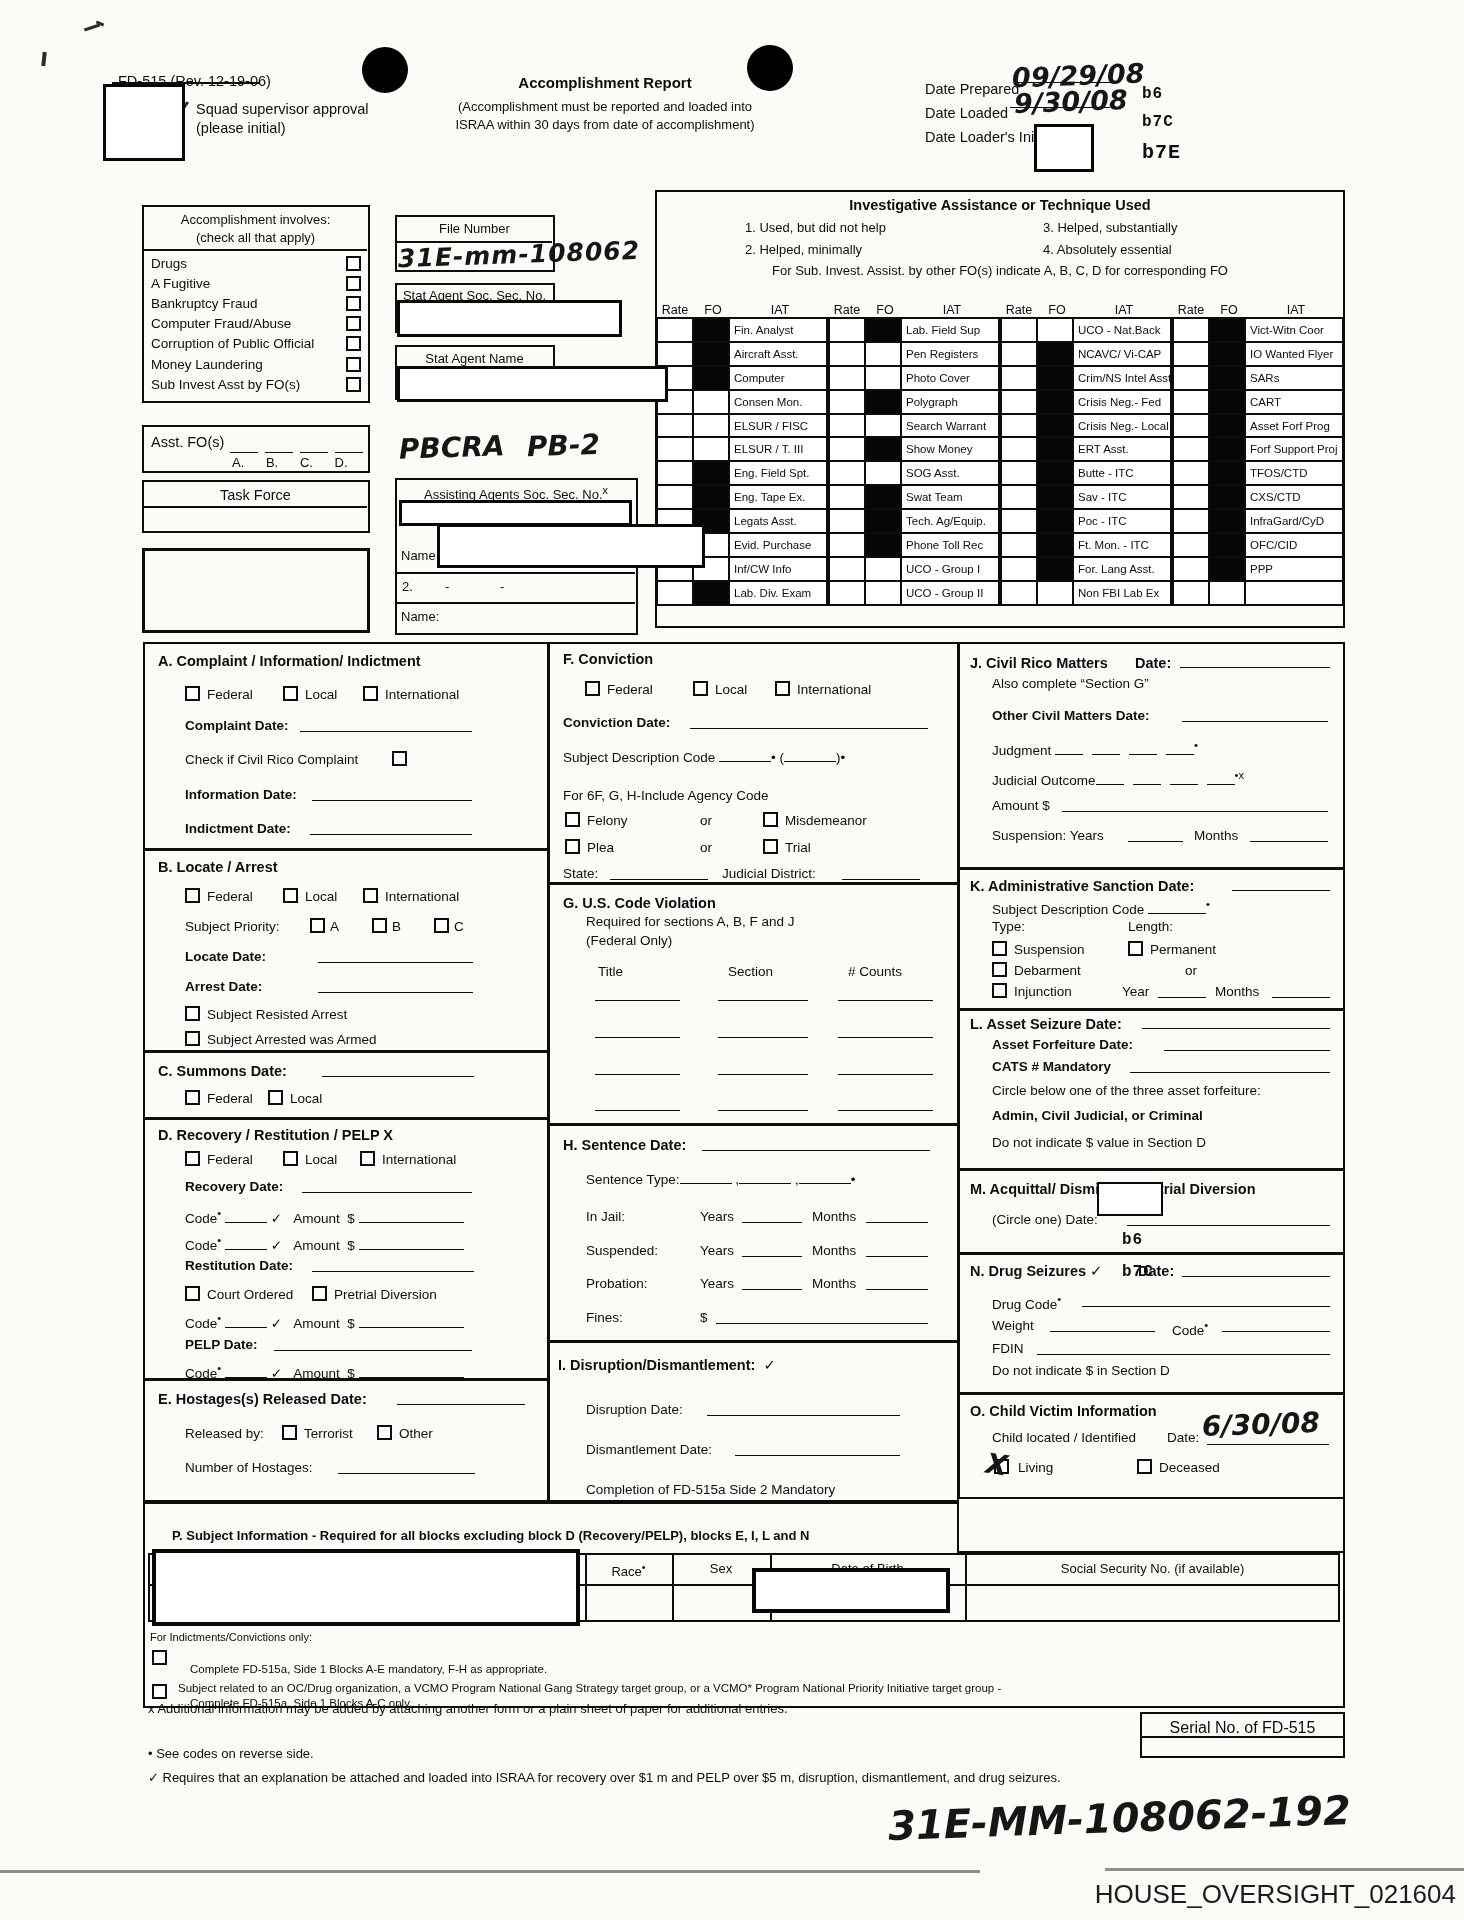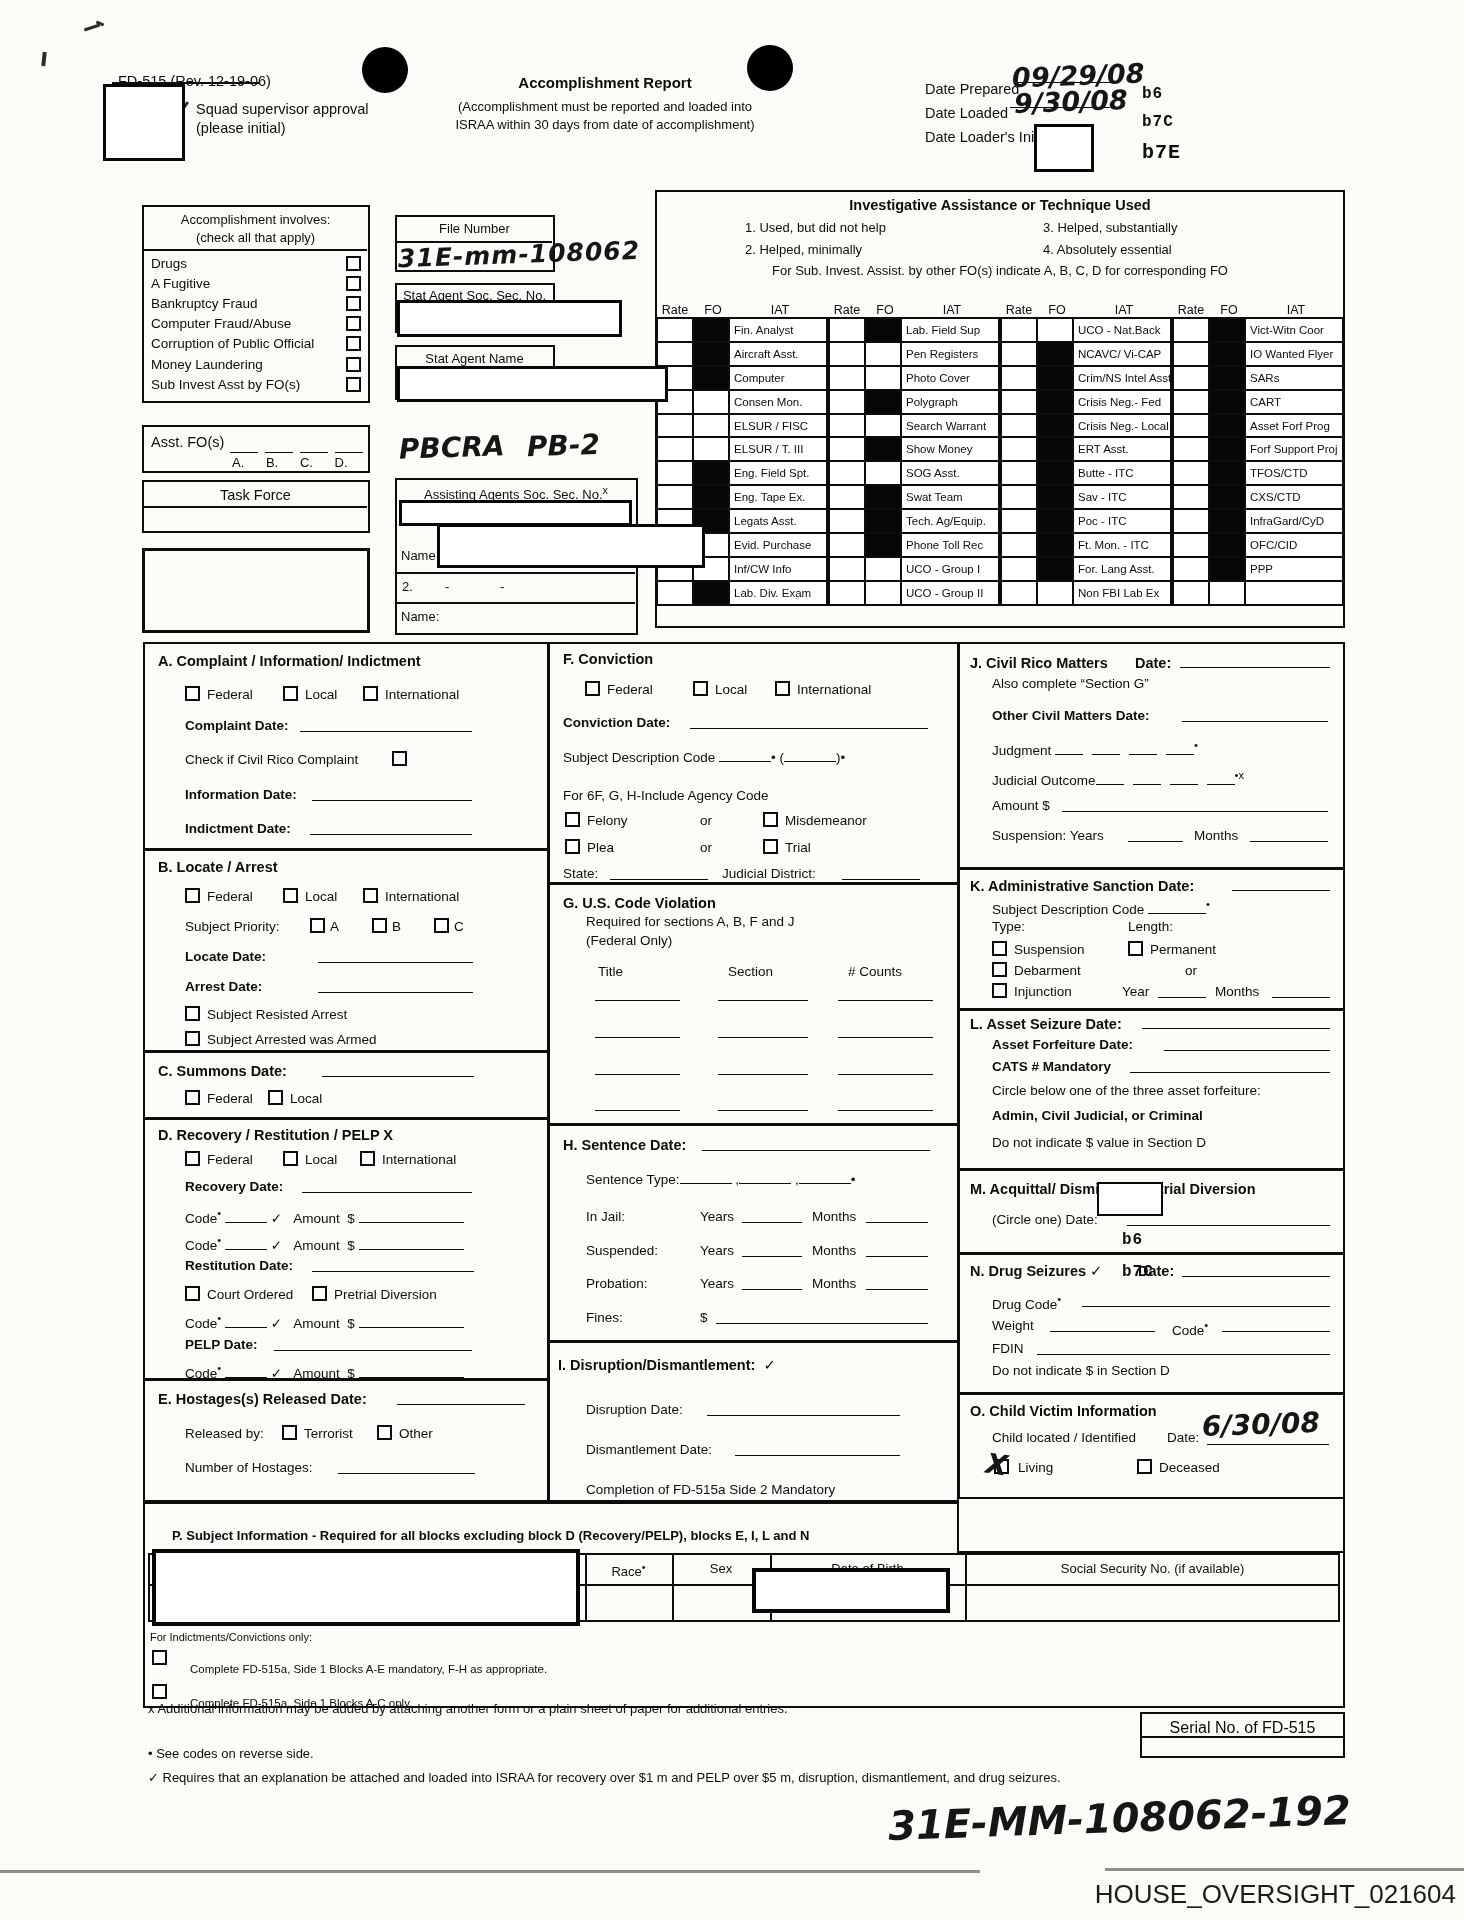--- a/index.html
+++ b/index.html
@@ -688,20 +688,21 @@
   <div class="t s13 c" style="left:585px;top:1561px;width:87px;z-index:4"><span>Race</span><sup>•</sup></div>
   <div class="t s13 c" style="left:672px;top:1561px;width:98px;z-index:4">Sex</div>
   <div class="t s13 c" style="left:770px;top:1561px;width:195px;z-index:4">Date of Birth</div>
   <div class="t s13 c" style="left:965px;top:1561px;width:375px;z-index:4">Social Security No. (if available)</div>
   <div class="redact" style="left:152px;top:1549px;width:428px;height:77px;border-width:4px"></div>
   <div class="redact" style="left:752px;top:1568px;width:198px;height:45px;border-width:4px"></div>
   <div class="t" style="left:150px;top:1631px;font-size:11px">For Indictments/Convictions only:</div>
   <span class="cba" style="left:152px;top:1650px"></span>
   <div class="t" style="left:190px;top:1662px;font-size:11.5px">Complete FD-515a, Side 1 Blocks A-E mandatory, F-H as appropriate.</div>
   <span class="cba" style="left:152px;top:1684px"></span>
+  <div class="t" style="left:178px;top:1681px;font-size:11.5px">Subject related to an OC/Drug organization, a VCMO Program National Gang Strategy target group, or a VCMO* Program National Priority Initiative target group -</div>
   <div class="t" style="left:190px;top:1696px;font-size:11.5px">Complete FD-515a, Side 1 Blocks A-C only.</div>
 
   <div class="box" style="left:1140px;top:1712px;width:205px;height:46px;border-width:2px">
     <div class="t s12 c" style="left:0;top:4px;width:201px">Serial No. of FD-515</div>
     <div class="hline" style="left:0;top:22px;width:201px;height:2px"></div>
   </div>
   <div class="t s13" style="left:148px;top:1701px">x Additional information may be added by attaching another form or a plain sheet of paper for additional entries.</div>
   <div class="t s13" style="left:148px;top:1746px">• See codes on reverse side.</div>
   <div class="t s13" style="left:148px;top:1770px">✓ Requires that an explanation be attached and loaded into ISRAA for recovery over $1 m and PELP over $5 m, disruption, dismantlement, and drug seizures.</div>
   <div class="hw" style="left:888px;top:1795px;font-size:40px">31E-MM-108062-192</div>

